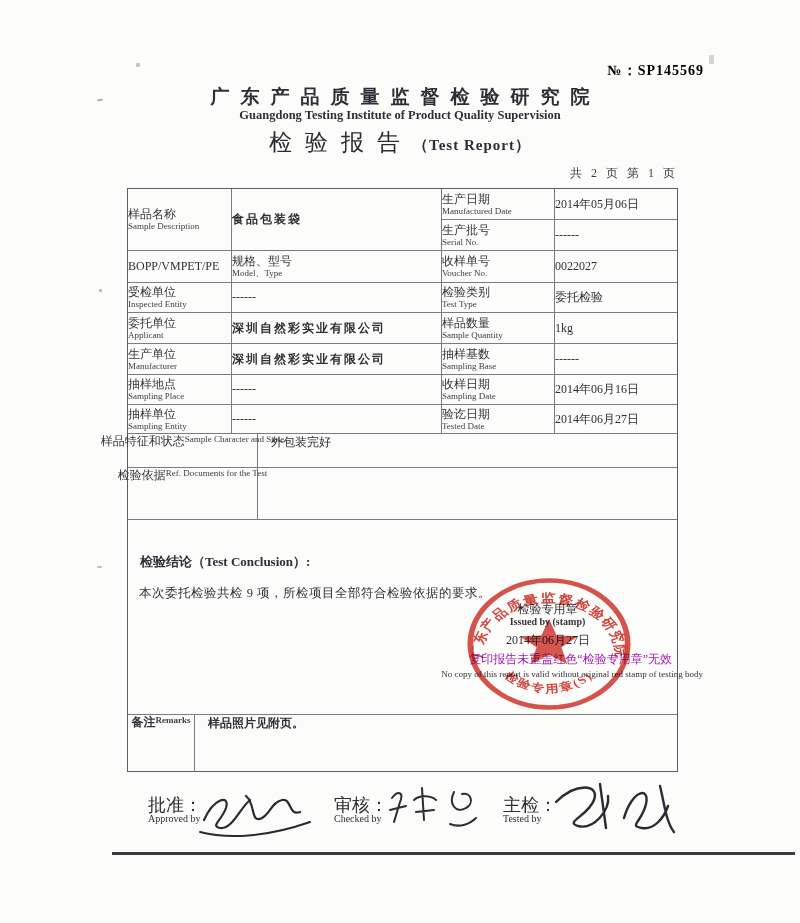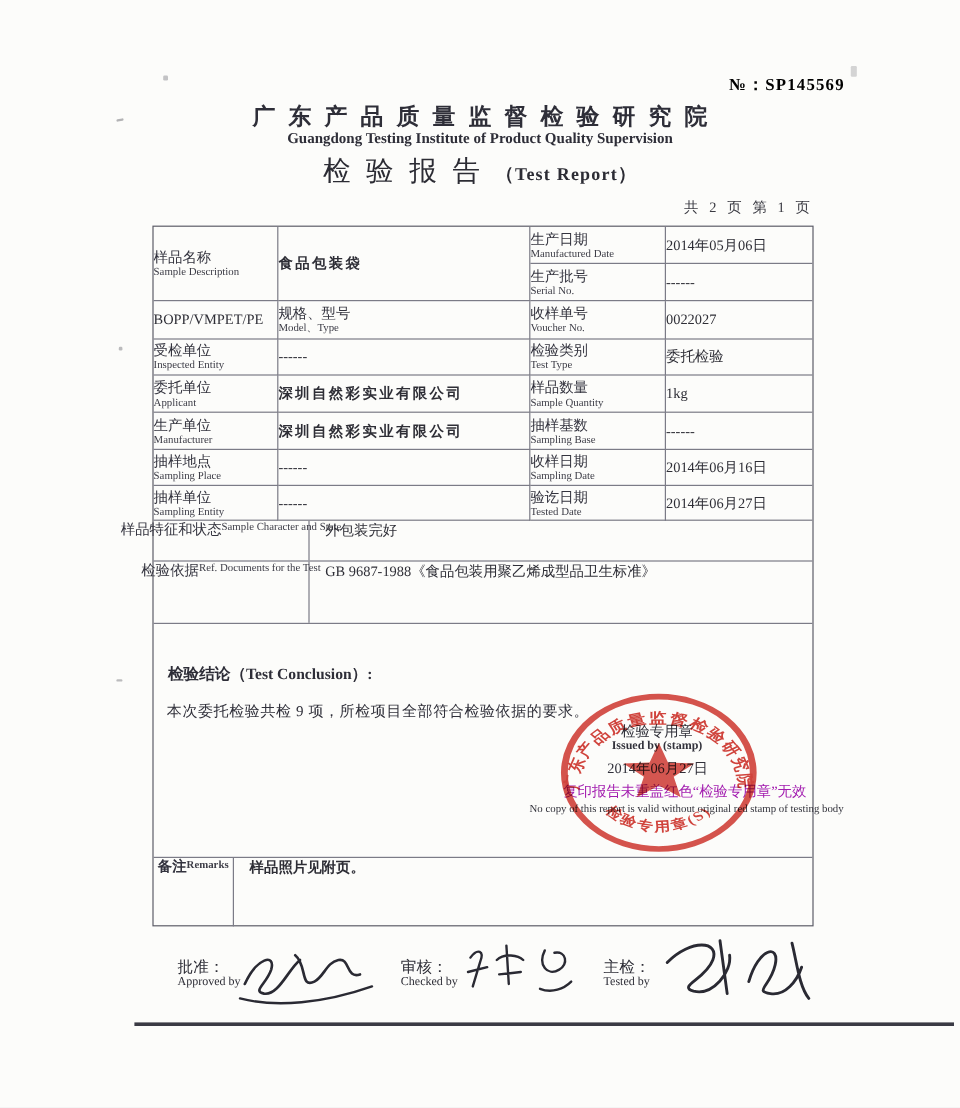--- a/index.html
+++ b/index.html
@@ -52,21 +52,21 @@
   .notice-cn { position:absolute; right:5px; top:131px; font-size:12px; color:#a21caf; white-space:nowrap; }
   .notice-en { position:absolute; right:-26px; top:149px; font-size:9px; color:#33333c; white-space:nowrap; }
 
   
   .stamp { position:absolute; left:461px; top:573px; width:176px; height:142px;
            mix-blend-mode:multiply; opacity:.88; pointer-events:none; }
 
   
   .sig-row { position:absolute; left:0; top:792px; width:100%; height:55px; }
   .sig-label { position:absolute; text-align:left; color:#2d2d36; }
-  .sig-label .cn { font-size:13px; line-height:15px; display:block; }
+  .sig-label .cn { font-size:18px; line-height:15px; display:block; }
   .sig-label .en { font-size:10px; line-height:12px; display:block; }
   .sig-svg { position:absolute; }
 
   
   .footer-line { position:absolute; left:112px; top:852px; width:683px; height:2.5px; background:#3a3a44; }
   .footer-text { position:absolute; left:112px; top:859px; width:683px; display:flex;
                  justify-content:space-between; font-size:11.5px; color:#2e2e38; white-space:nowrap; }
 
   
   .artifact { position:absolute; background:#5a5a62; border-radius:1px; }
@@ -213,23 +213,20 @@
       </div>
       <div class="valcell">
         <span class="val">外包装完好</span>
       </div>
     </div>
 
     <div class="flex-row row-ref">
       <div class="labcell">
         <span class="lab-cn">检验依据</span>
         <span class="lab-en">Ref. Documents for the Test</span>
-      </div>
-      <div class="valcell">
-        <span class="val">GB 9687-1988《食品包装用聚乙烯成型品卫生标准》</span>
       </div>
     </div>
 
     <div class="conclusion">
       <div class="conc-heading">检验结论（Test Conclusion）:</div>
       <div class="conc-body">本次委托检验共检 9 项，所检项目全部符合检验依据的要求。</div>
       <div class="seal-label-cn">检验专用章</div>
       <div class="seal-label-en">Issued by (stamp)</div>
       <div class="issue-date">2014年06月27日</div>
       <div class="notice-cn">复印报告未重盖红色“检验专用章”无效</div>

